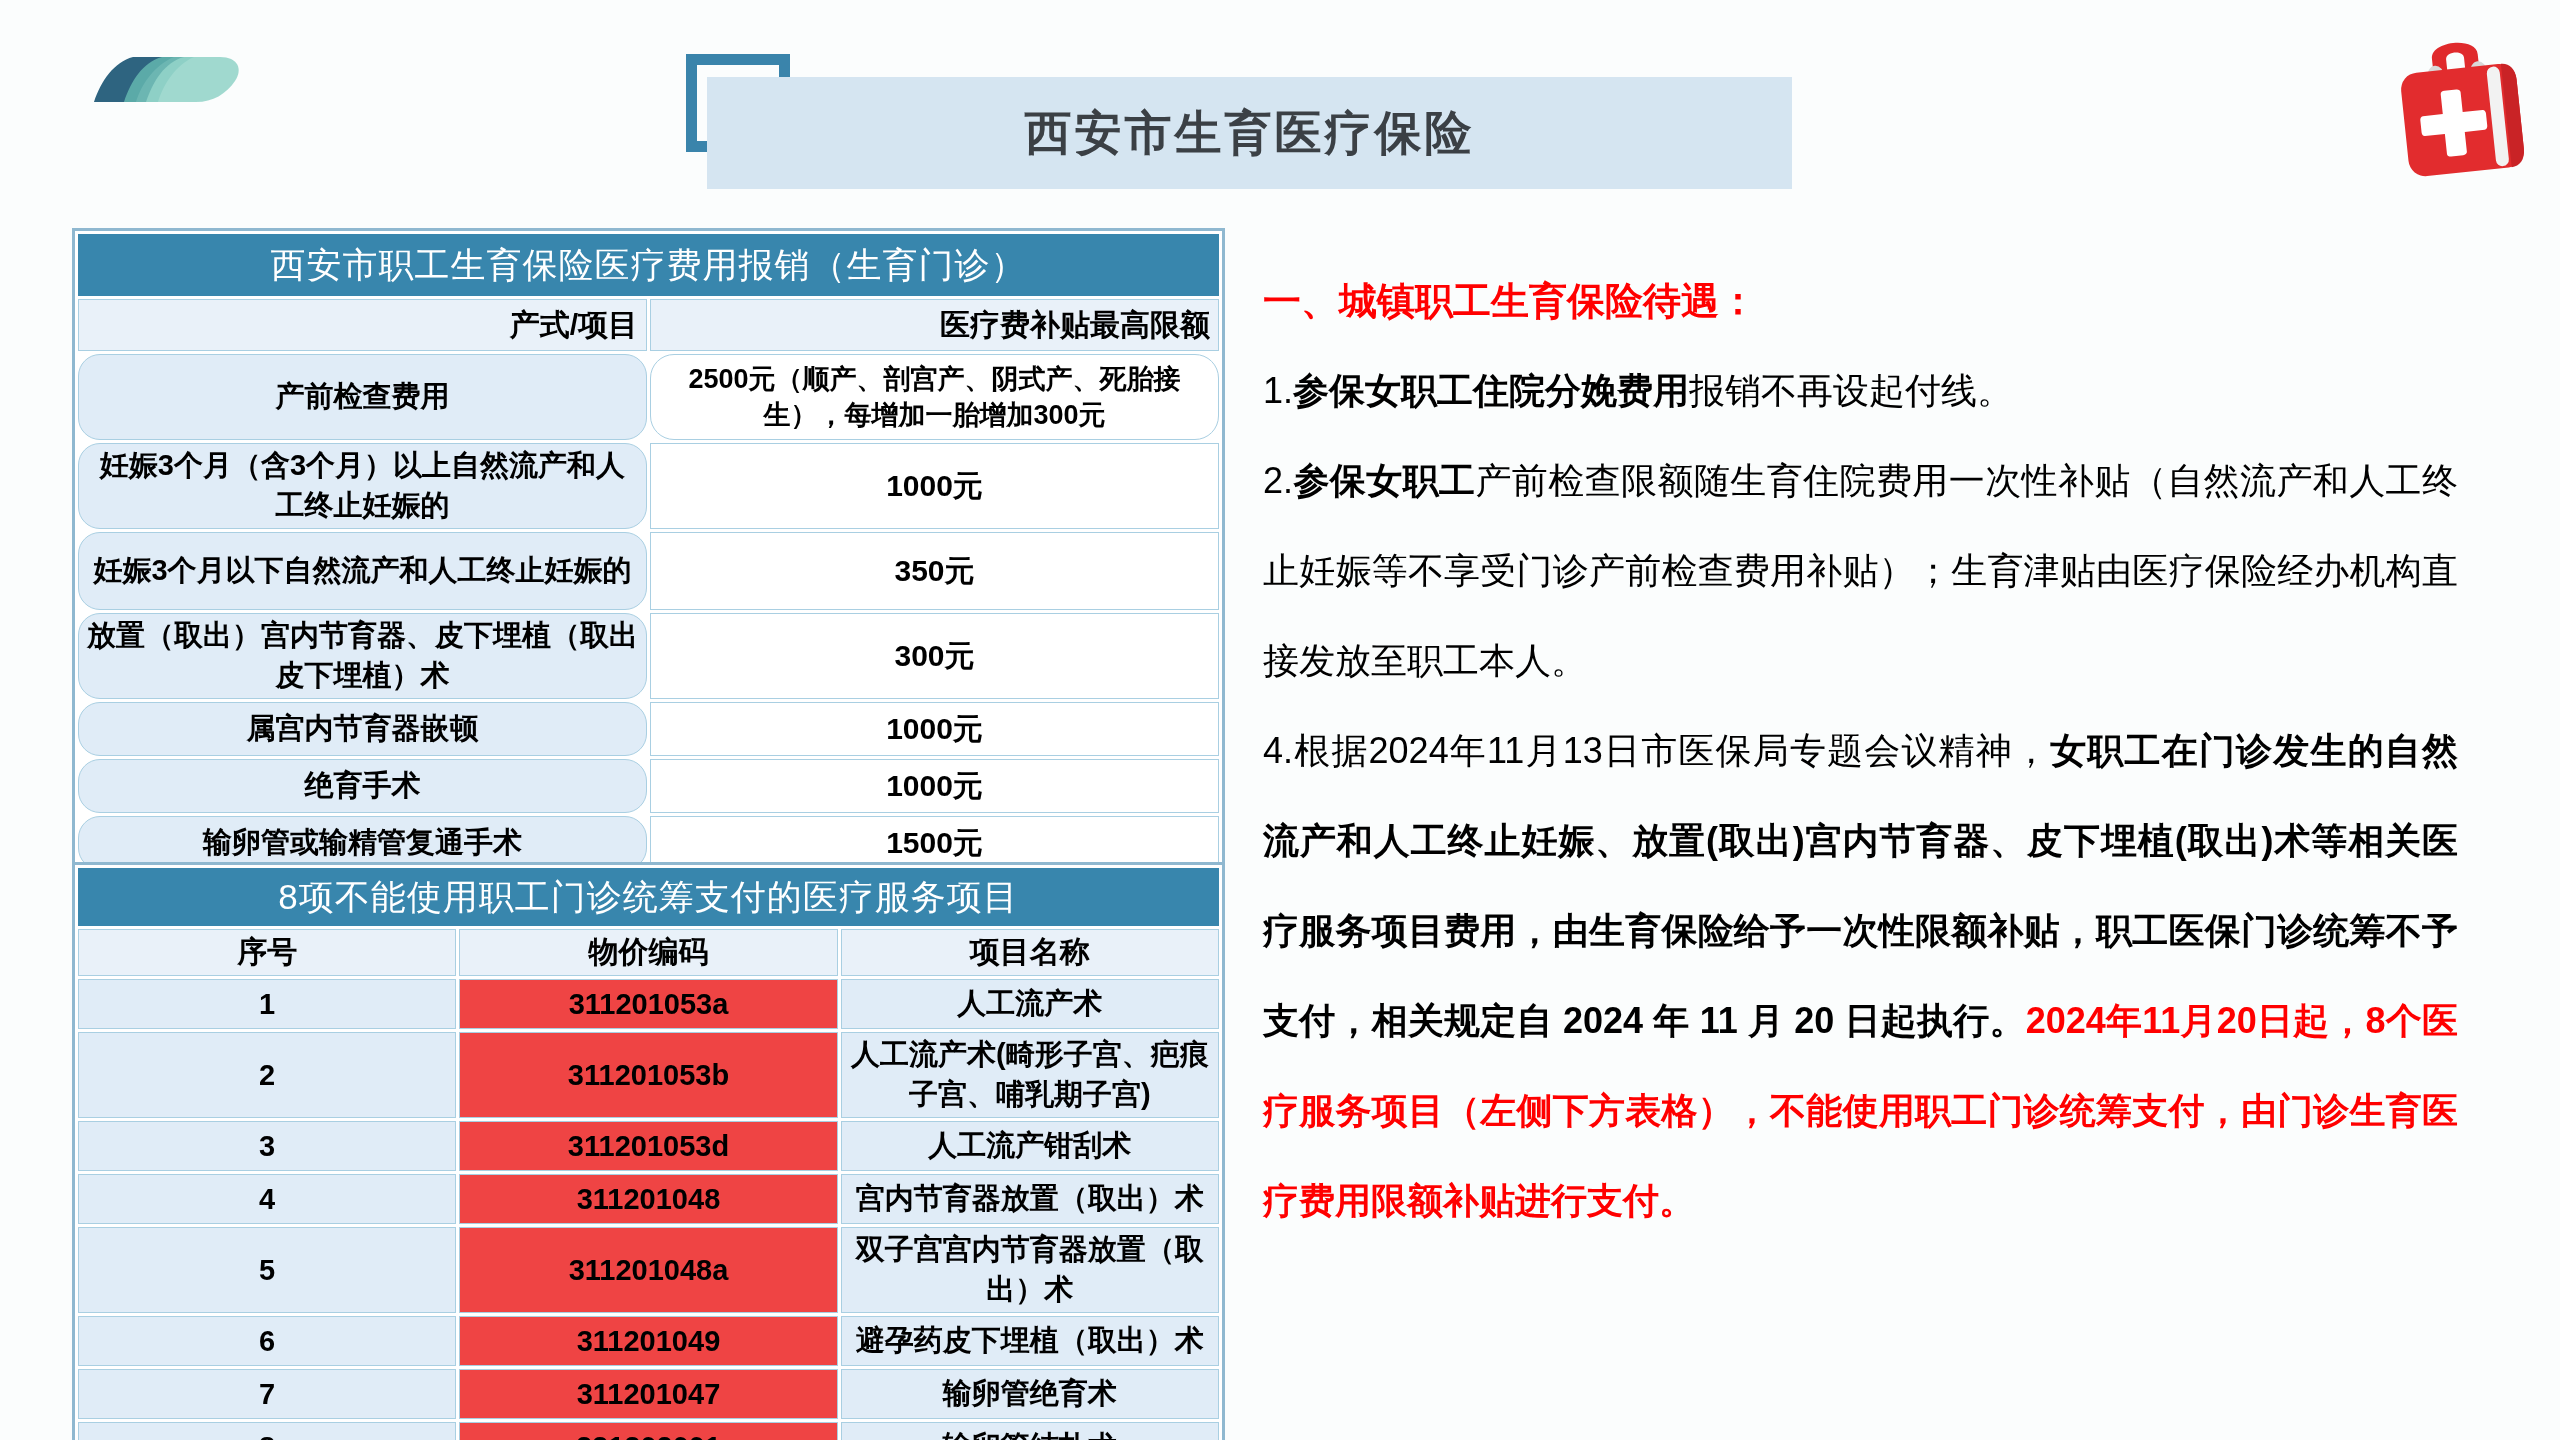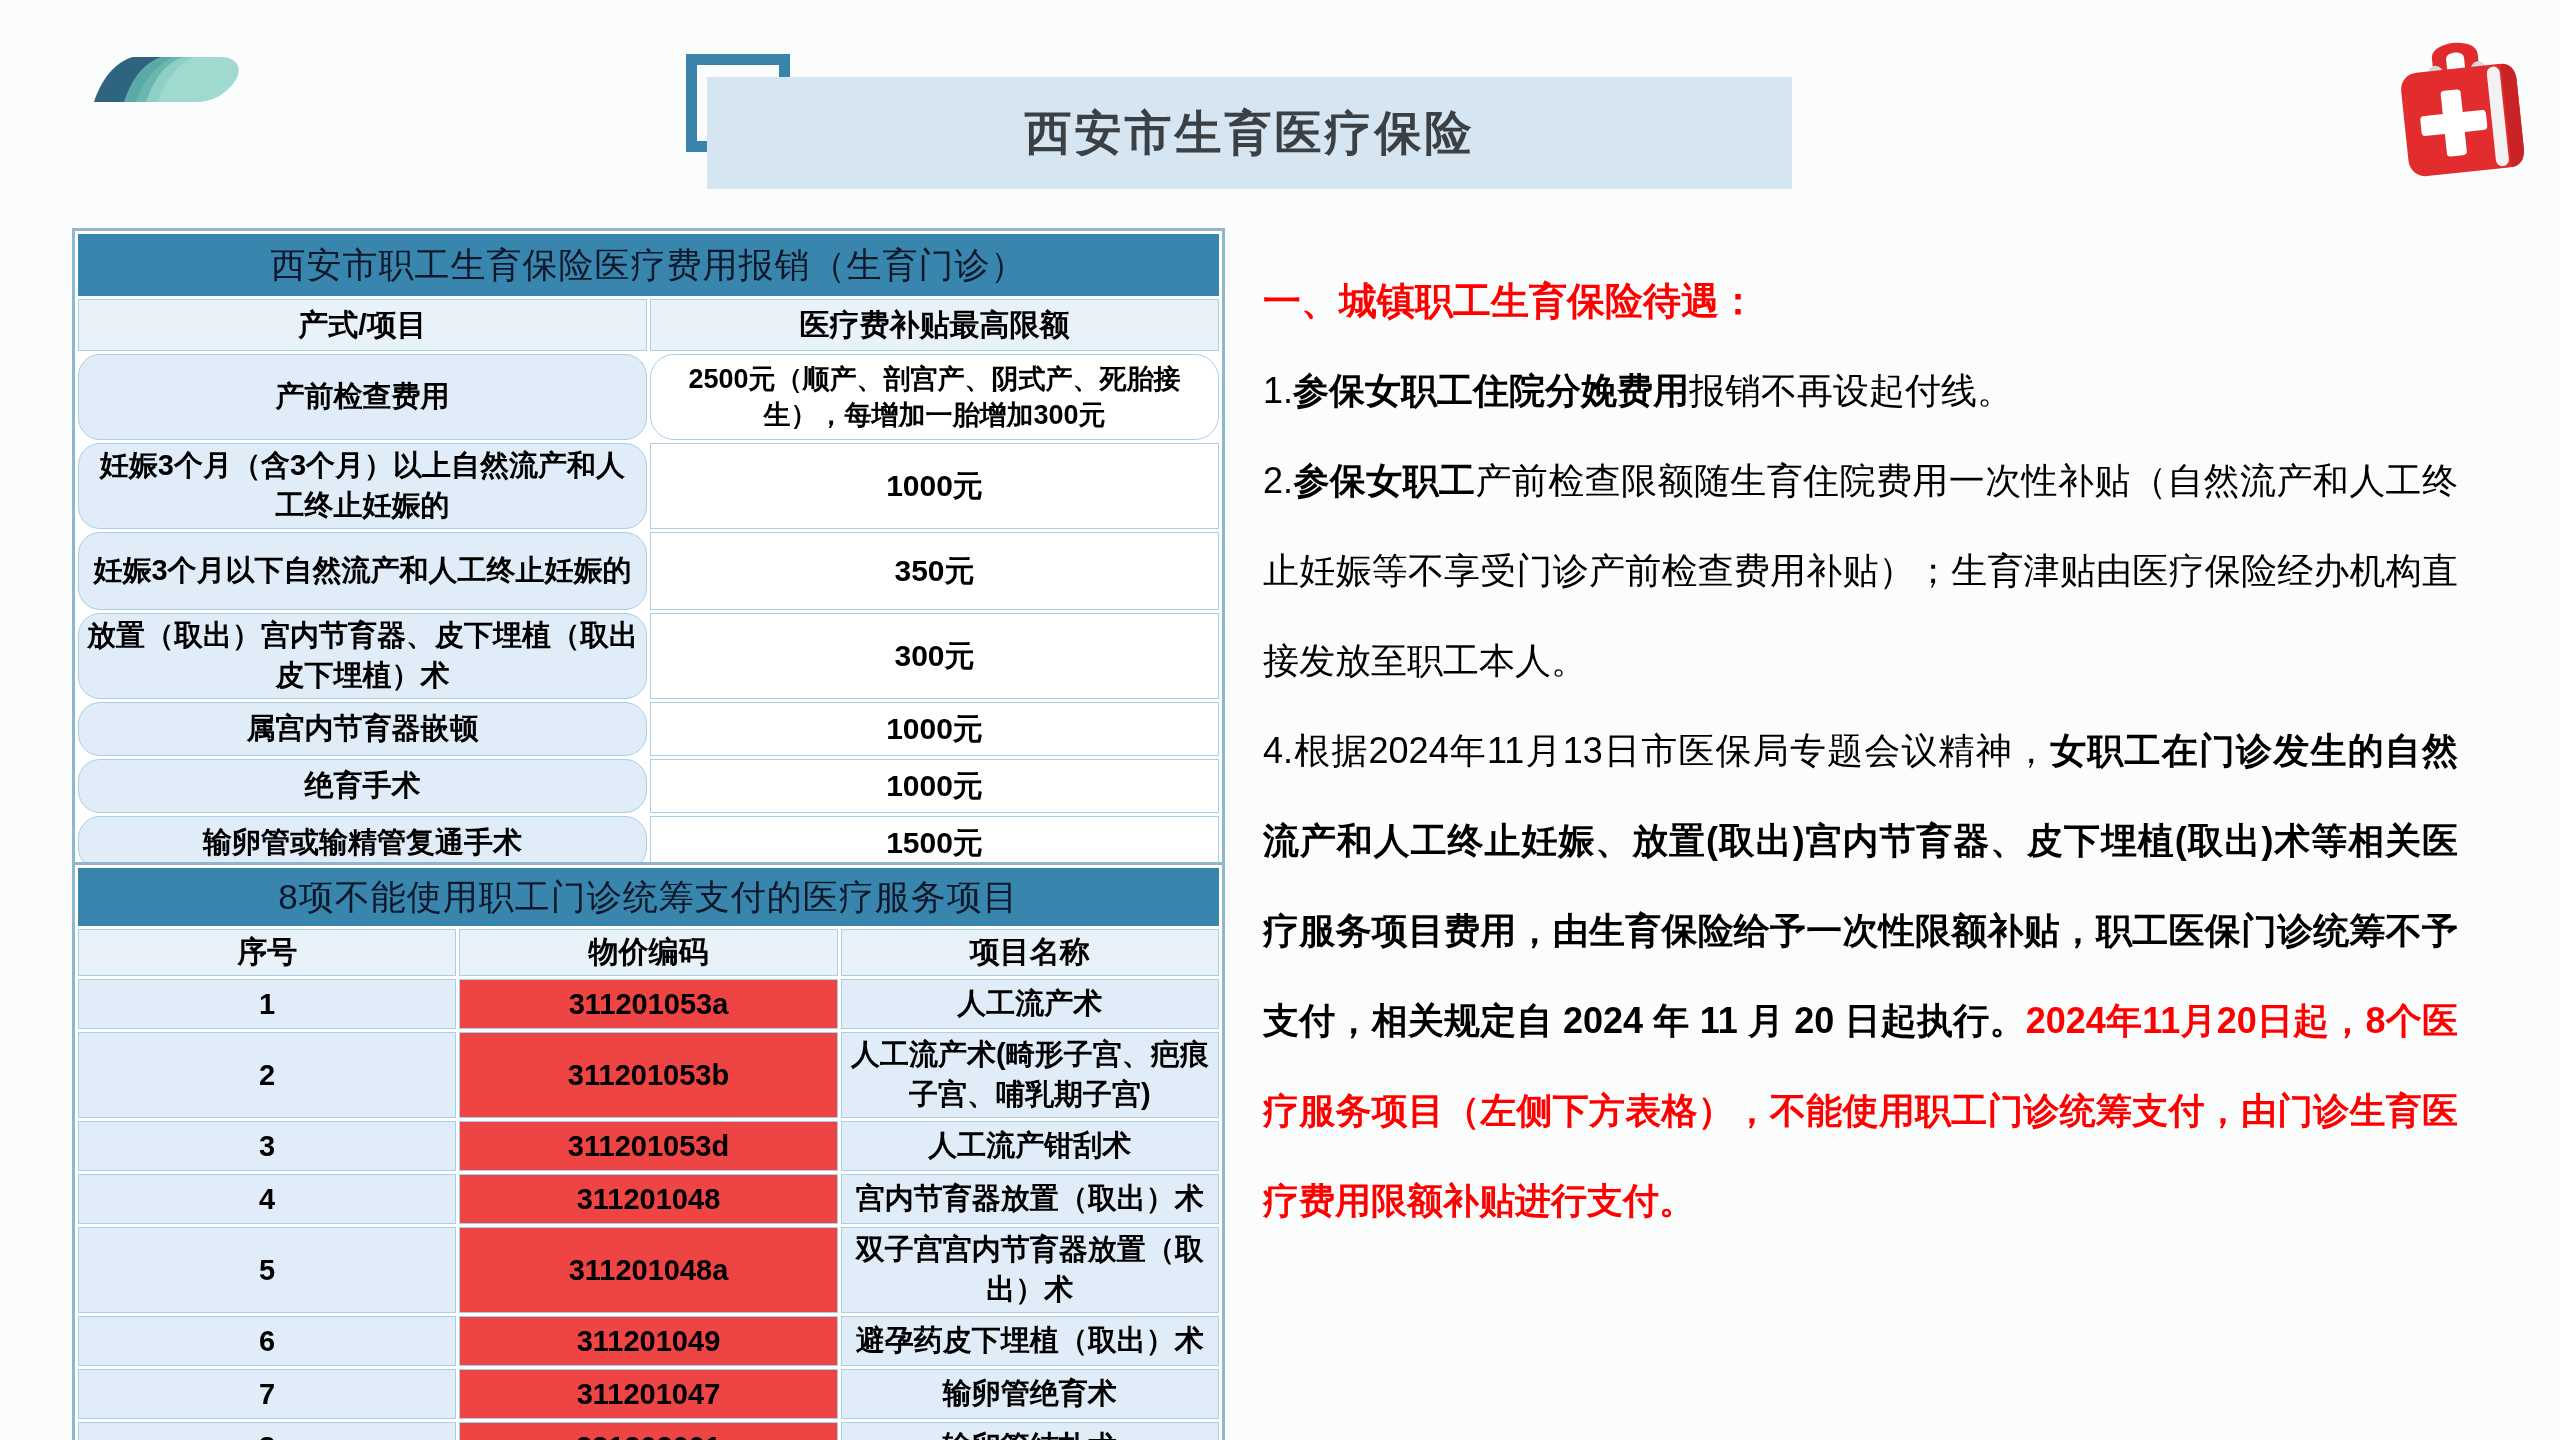--- a/index.html
+++ b/index.html
@@ -30,27 +30,27 @@
     border-collapse:separate;border-spacing:3px;
     background:#ffffff;border:3px solid #8fb8d0;
   }
   .t1{top:228px;}
   .t2{top:862px;}
   .tbl th,.tbl td{
     border:1px solid #a9cfe2;text-align:center;vertical-align:middle;
     padding:2px 8px;word-break:break-all;
   }
   .tbl .title-row th{
-    background:#3886ad;border-color:#3886ad;color:#0f172a;
+    background:#3886ad;border-color:#3886ad;color:#ffffff;
     font-weight:400;font-size:35px;letter-spacing:1px;
   }
   .t1 .title-row th{height:56px;}
   .t2 .title-row th{height:52px;}
   .tbl .head-row th{background:#e9f1f9;font-weight:bold;font-size:30px;}
-  .t1 .head-row th{height:46px;}
+  .t1 .head-row th{height:46px;text-align:right;}
   .t2 .head-row th{height:40px;}
   .t1 .head-row th:first-child{width:51%;}
   .t2 .head-row th:nth-child(1){width:9%;}
   .t2 .head-row th:nth-child(2){width:19%;}
 
   .t1 td{font-weight:bold;font-size:29px;}
   .t1 td.lbl{background:#e0ecf7;border-radius:22px;}
   .t1 td.val{background:#ffffff;font-size:30px;}
   .t1 tbody tr:nth-child(1) td{height:80px;}
   .t1 tbody tr:nth-child(1) td.val{font-size:27px;border-radius:24px;}

